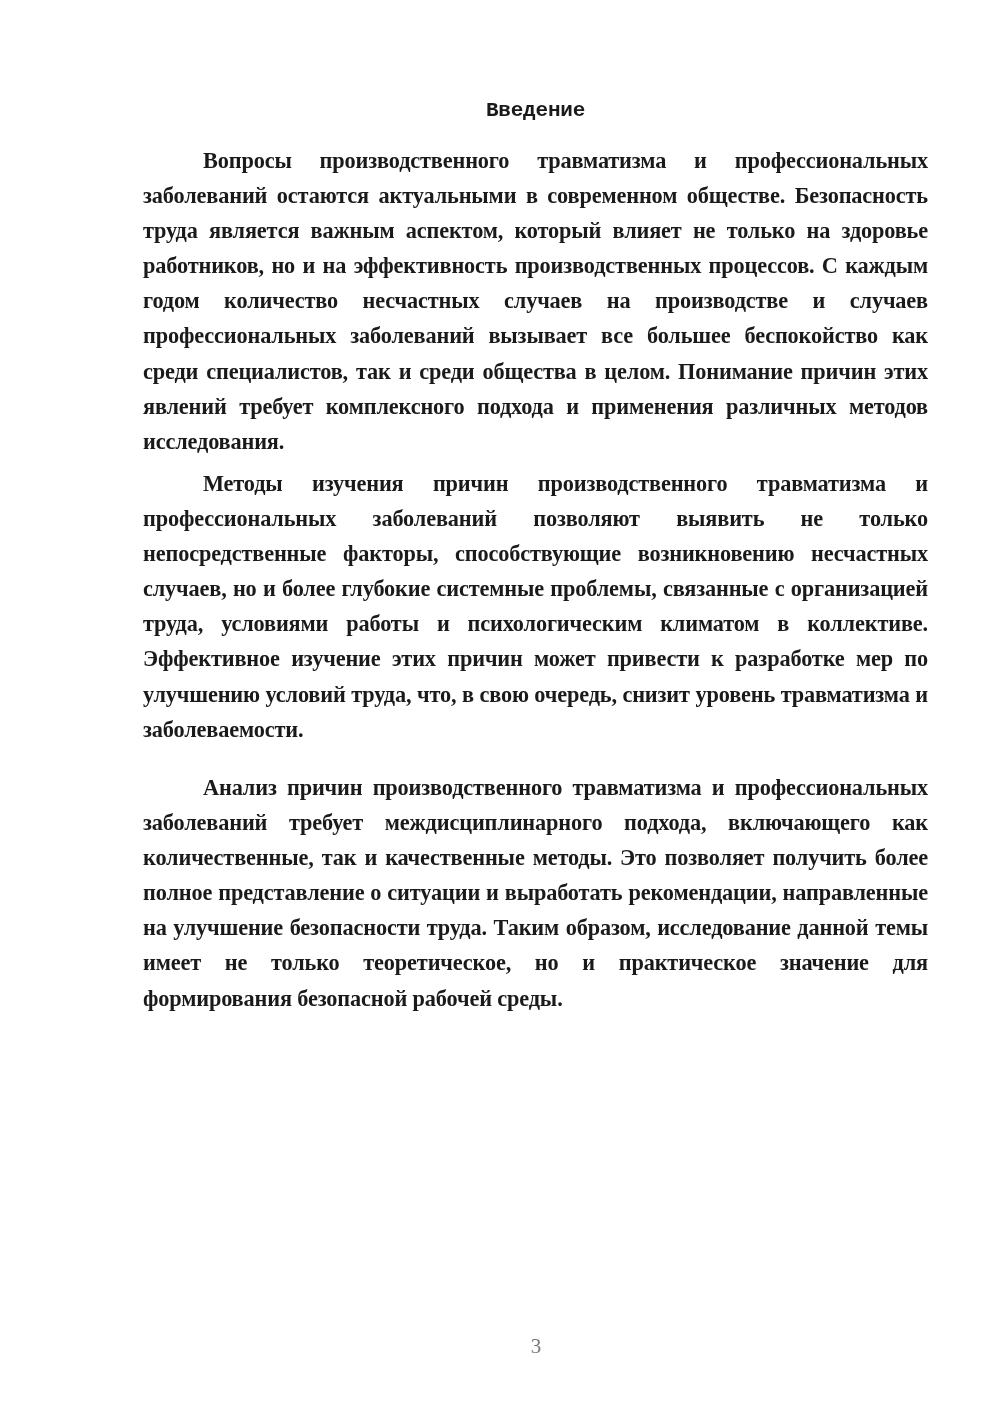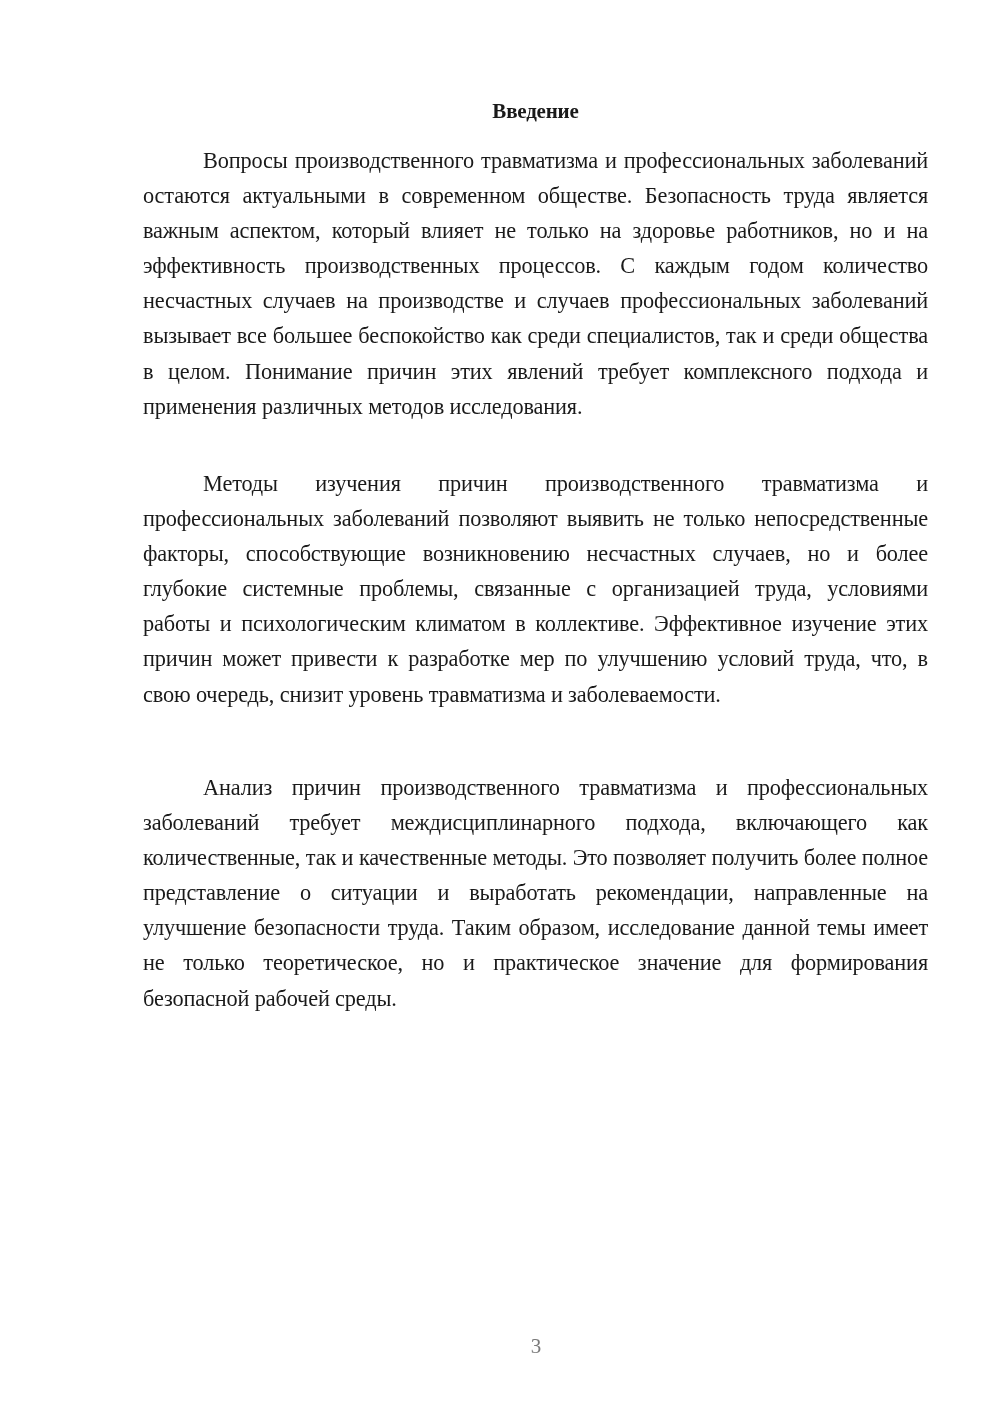--- a/index.html
+++ b/index.html
@@ -26,31 +26,33 @@
       top: 97px;
       left: 0;
       width: 785px;
       text-align: center;
       font-weight: bold;
       font-size: 21px;
       line-height: 28px;
       margin: 0;
       padding-left: 0;
       letter-spacing: -0.2px;
+      font-family: Liberation Mono, monospace;
     }
     .para {
       position: absolute;
       left: 0;
       width: 785px;
       margin: 0;
       font-size: 22.3px;
       line-height: 35.1px;
       text-align: justify;
       text-indent: 60px;
       letter-spacing: -0.15px;
+      font-weight: bold;
     }
     .p1 { top: 143px; }
     .p2 { top: 466px; }
     .p3 { top: 770px; }
     .page-number {
       position: absolute;
       top: 1334px;
       left: 0;
       width: 1000px;
       text-align: center;

